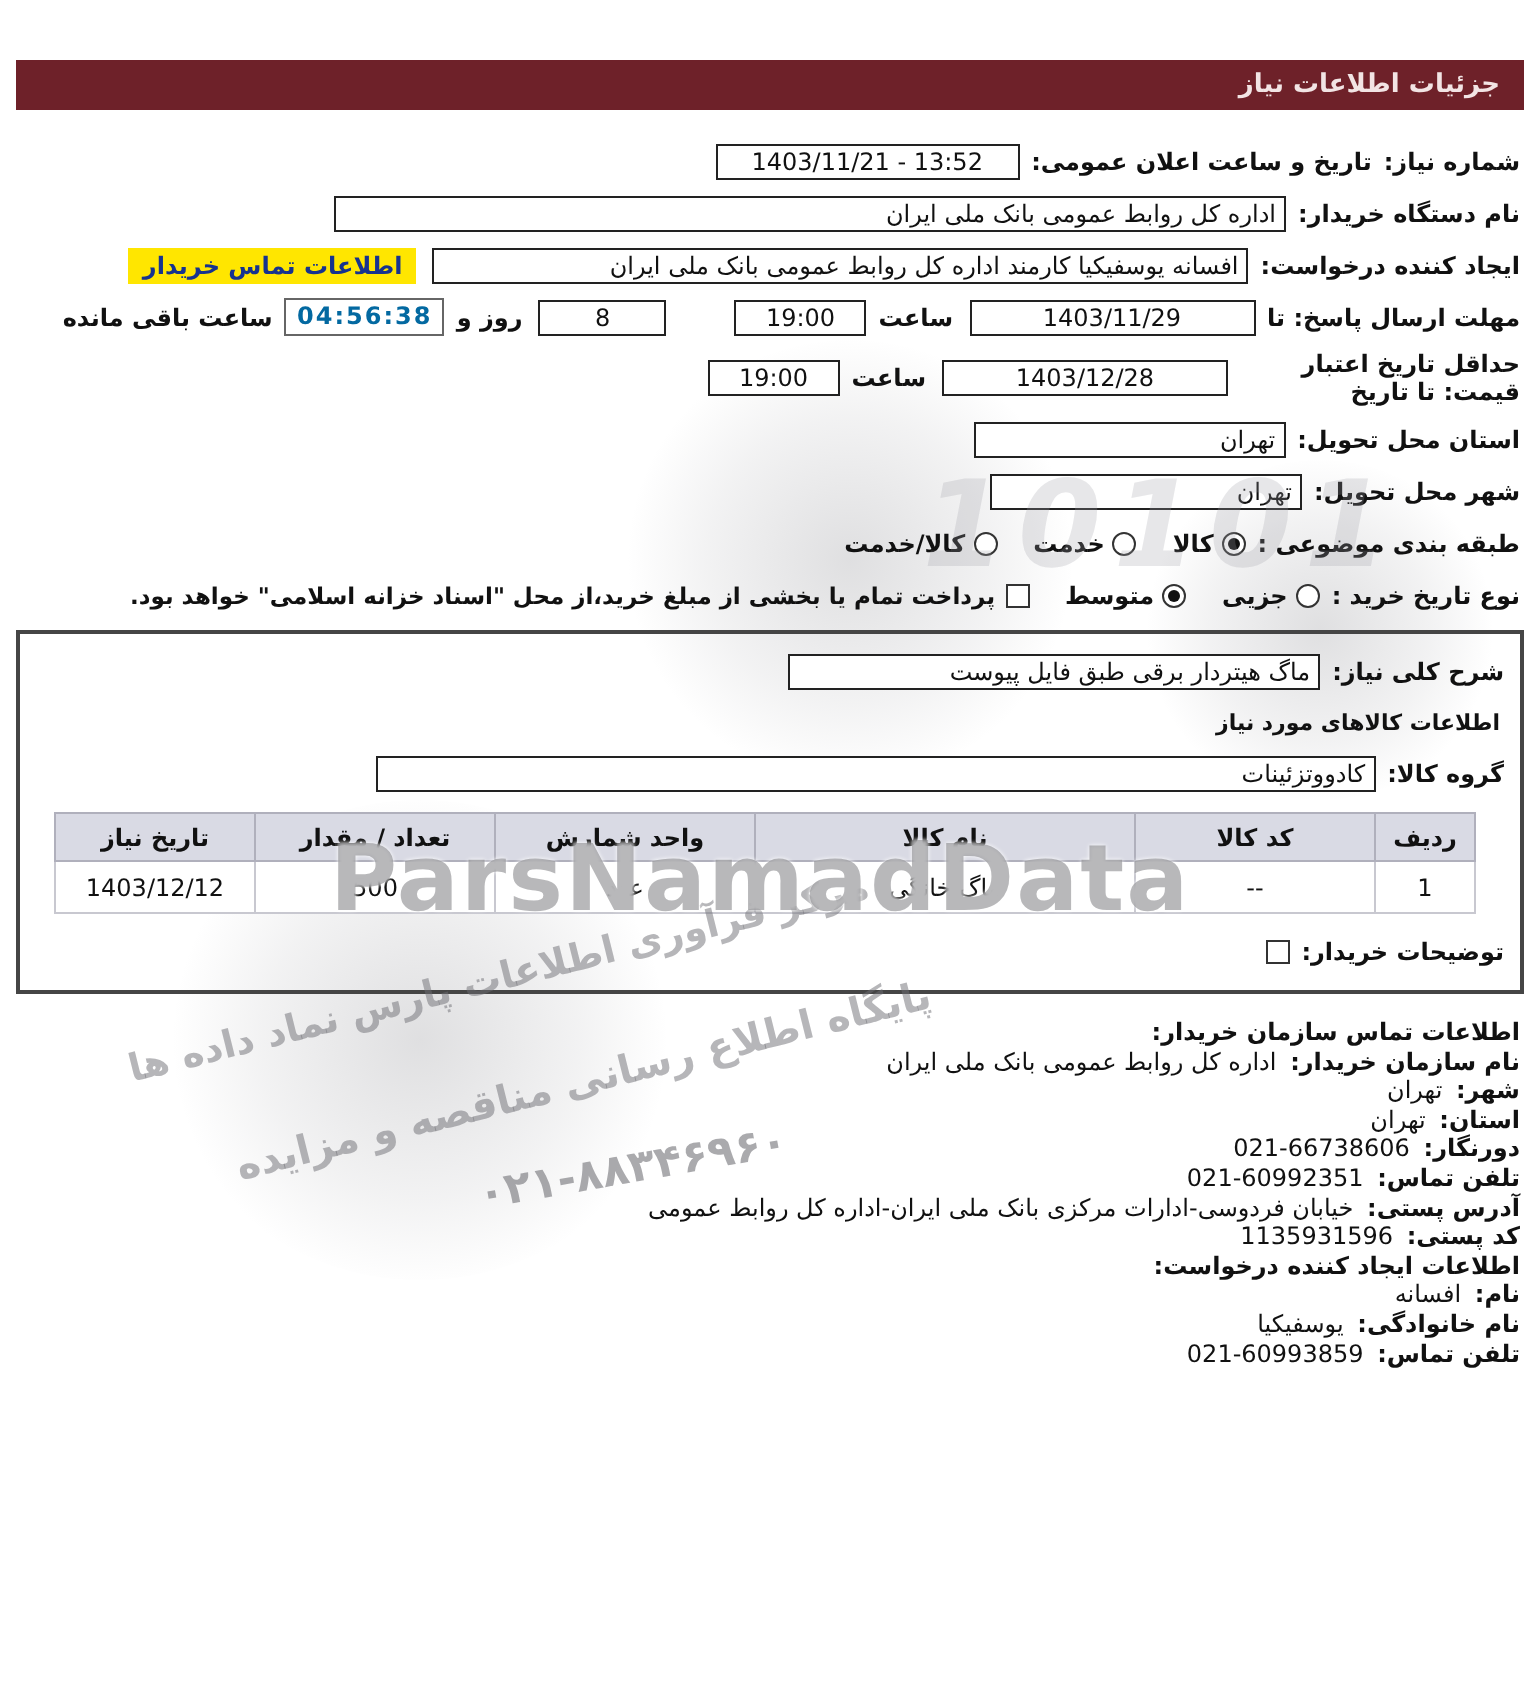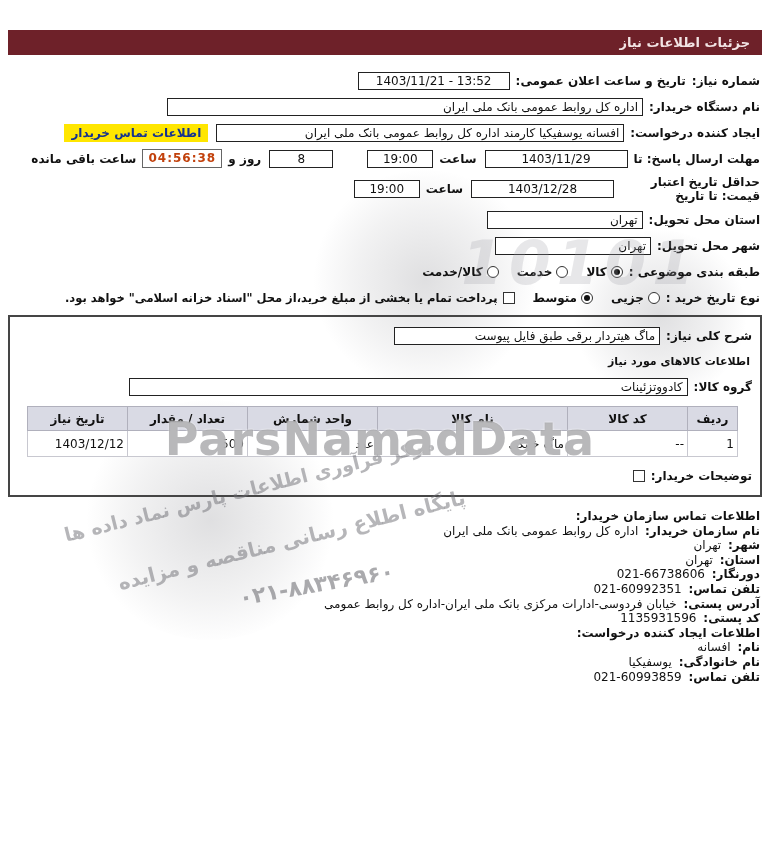--- a/index.html
+++ b/index.html
@@ -23,40 +23,40 @@
     background:#fff; border:1px solid #222; height:18px; line-height:16px;
     padding:0 4px; font-size:12px; color:#111; white-space:nowrap; overflow:hidden;
     display:inline-block;
   }
   .center { text-align:center; }
   .ylink {
     background:#ffe600; color:#16338f; font-weight:bold; padding:2px 7px;
     font-size:12px; margin-right:8px; cursor:pointer; white-space:nowrap;
   }
   .countdown {
-    border:1px solid #666; background:#fff; color:#c2410c; font-weight:bold;
+    border:1px solid #666; background:#fff; color:#0369a1; font-weight:bold;
     width:80px; height:19px; line-height:17px; text-align:center; letter-spacing:1px;
     font-size:12px;
   }
   .opt { display:flex; align-items:center; margin-left:18px; font-weight:bold; }
   .radio {
     width:12px; height:12px; border:1px solid #333; border-radius:50%;
     margin-left:4px; background:#fff; position:relative; flex:0 0 auto;
   }
   .radio.checked::after { content:""; position:absolute; inset:2px; background:#111; border-radius:50%; }
   .chk { width:12px; height:12px; border:1px solid #333; background:#fff; margin-left:5px; flex:0 0 auto; }
   .note { font-weight:bold; font-size:11.5px; white-space:nowrap; }
 
   .need-box { margin:8px 8px 0; border:2px solid #454545; padding:10px 8px; position:relative; z-index:10; background:transparent; }
   .nb-row { display:flex; align-items:center; font-size:12px; margin-bottom:8px; }
   .nb-header { font-weight:bold; font-size:11px; margin:10px 2px 10px; }
   .tbl-wrap { margin:10px 14px 0 18px; }
   table { width:100%; border-collapse:collapse; table-layout:fixed; font-size:12px; }
   th { background:#d9dae4; font-weight:bold; border:1px solid #b0b0bc; height:24px; padding:0 3px; }
-  td { border:1px solid #c8c8d0; height:26px; text-align:right; background:#fff; padding:0 3px; }
+  td { border:1px solid #c8c8d0; height:26px; text-align:center; background:#fff; padding:0 3px; }
   .notes-row { margin-top:12px; margin-bottom:2px; }
 
   .contact { margin:12px 10px 0 8px; font-size:12px; line-height:14.6px; position:relative; z-index:10; }
   .chead { font-weight:bold; }
   .clabel { font-weight:bold; }
   .cvalue { font-weight:normal; margin-right:3px; }
 
   .wm { position:absolute; pointer-events:none; z-index:40; }
   .wm-brand {
     top:412px; right:60px; width:660px; text-align:center;
@@ -167,21 +167,21 @@
 
   <div class="nb-row">
     <span class="lbl">شرح کلی نیاز:</span>
     <span class="inp" style="width:266px;">ماگ هیتردار برقی طبق فایل پیوست</span>
   </div>
 
   <div class="nb-header">اطلاعات کالاهای مورد نیاز</div>
 
   <div class="nb-row">
     <span class="lbl">گروه کالا:</span>
-    <span class="inp" style="width:559px;">کادووتزئینات</span>
+    <span class="inp" style="width:500px;">کادووتزئینات</span>
   </div>
 
   <div class="tbl-wrap">
     <table>
       <colgroup>
         <col style="width:50px">
           <col style="width:120px">
           <col style="width:190px">
         <col style="width:130px">
           <col style="width:120px">

